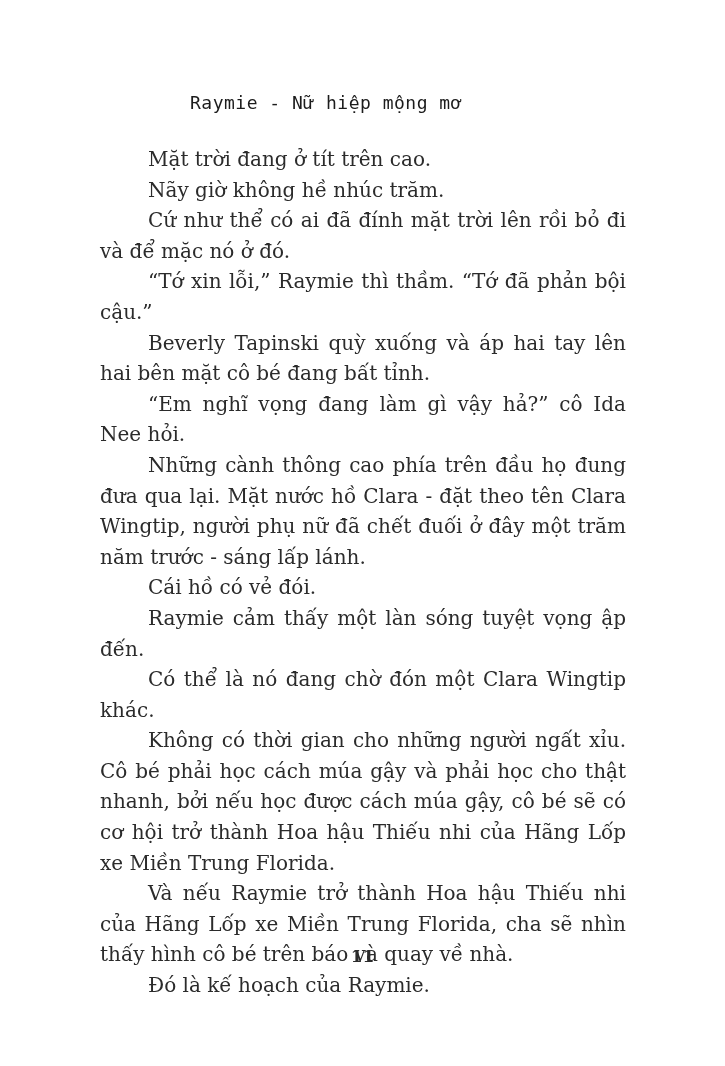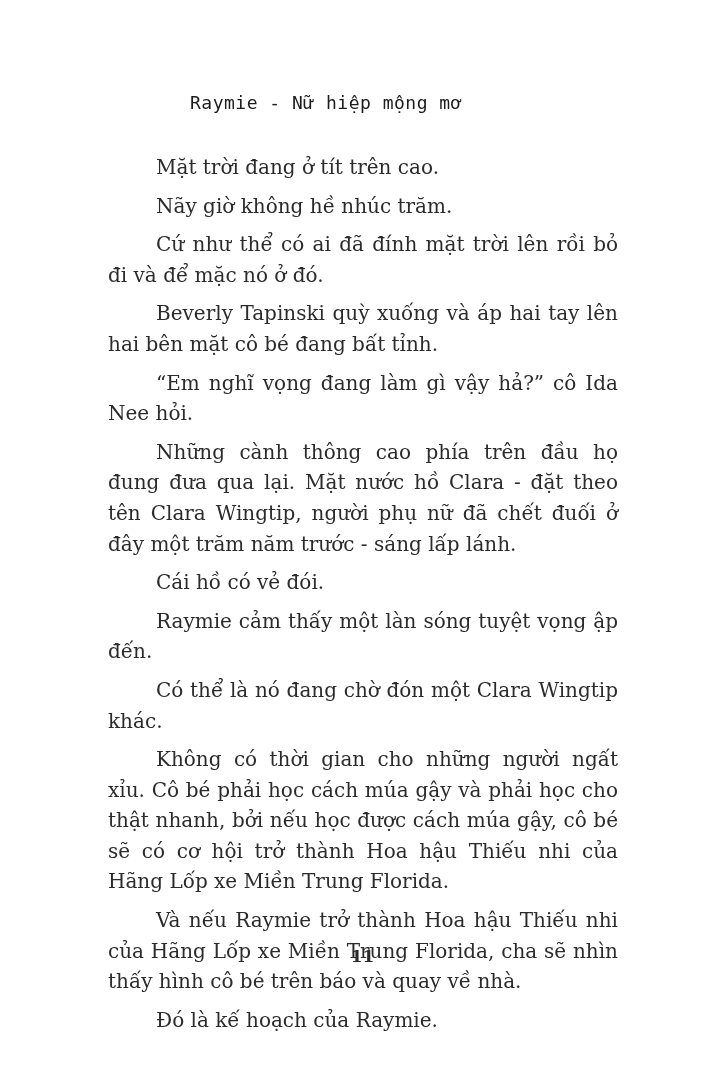--- a/index.html
+++ b/index.html
@@ -32,21 +32,21 @@
     top: 144px;
     left: 100px;
     width: 526px;
     font-family: "DejaVu Serif", "Liberation Serif", serif;
     font-size: 20px;
     line-height: 30.6px;
     text-align: justify;
     color: #2b2b2b;
   }
   .page-body p {
-    margin: 8px;
+    margin: 0;
     padding: 0;
     text-indent: 48px;
   }
   .page-number {
     position: absolute;
     bottom: 100px;
     left: 0;
     width: 725px;
     text-align: center;
     font-family: "DejaVu Serif", "Liberation Serif", serif;
@@ -58,20 +58,21 @@
 </head>
 <body>
 
 <div class="book-page">
   <div class="running-header">Raymie - Nữ hiệp mộng mơ</div>
 
   <div class="page-body">
       <p>Mặt trời đang ở tít trên cao.</p>
       <p>Nãy giờ không hề nhúc trăm.</p>
       <p>Cứ như thể có ai đã đính mặt trời lên rồi bỏ đi và để mặc nó ở đó.</p>
+      <p>“Tớ xin lỗi,” Raymie thì thầm. “Tớ đã phản bội cậu.”</p>
       <p>Beverly Tapinski quỳ xuống và áp hai tay lên hai bên mặt cô bé đang bất tỉnh.</p>
       <p>“Em nghĩ vọng đang làm gì vậy hả?” cô Ida Nee hỏi.</p>
       <p>Những cành thông cao phía trên đầu họ đung đưa qua lại. Mặt nước hồ Clara - đặt theo tên Clara Wingtip, người phụ nữ đã chết đuối ở đây một trăm năm trước - sáng lấp lánh.</p>
       <p>Cái hồ có vẻ đói.</p>
       <p>Raymie cảm thấy một làn sóng tuyệt vọng ập đến.</p>
       <p>Có thể là nó đang chờ đón một Clara Wingtip khác.</p>
       <p>Không có thời gian cho những người ngất xỉu. Cô bé phải học cách múa gậy và phải học cho thật nhanh, bởi nếu học được cách múa gậy, cô bé sẽ có cơ hội trở thành Hoa hậu Thiếu nhi của Hãng Lốp xe Miền Trung Florida.</p>
       <p>Và nếu Raymie trở thành Hoa hậu Thiếu nhi của Hãng Lốp xe Miền Trung Florida, cha sẽ nhìn thấy hình cô bé trên báo và quay về nhà.</p>
       <p>Đó là kế hoạch của Raymie.</p>
     </div>

